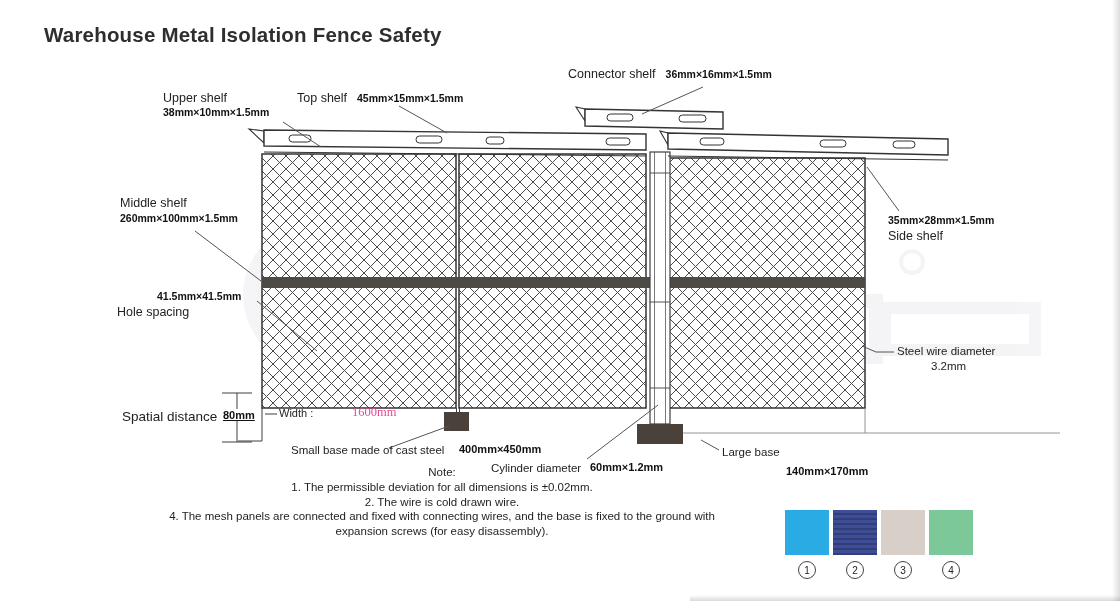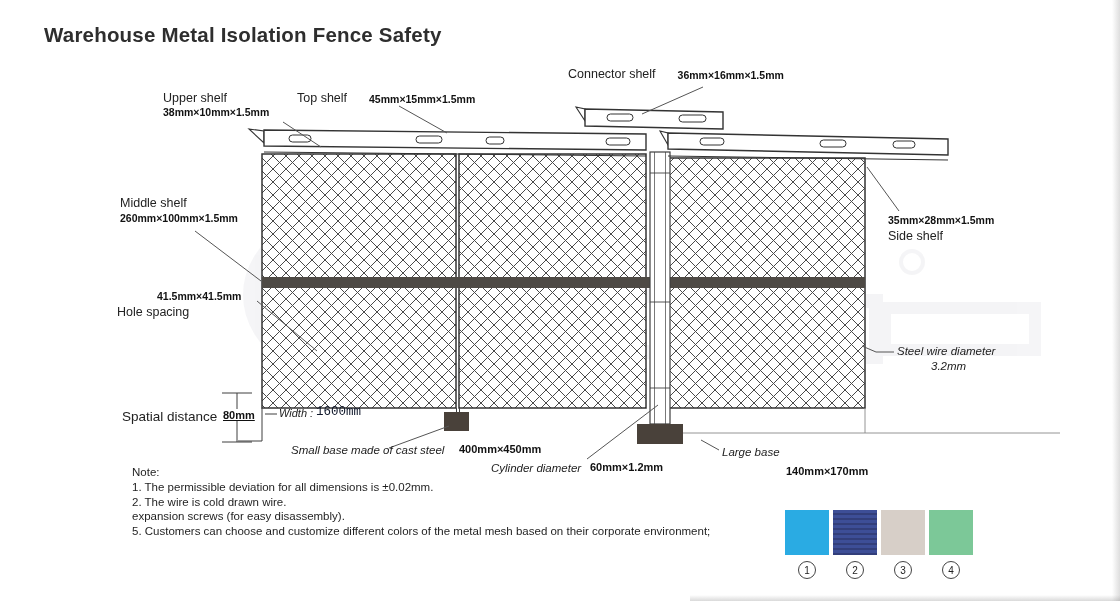--- a/index.html
+++ b/index.html
@@ -4,25 +4,25 @@
 <style>
   html,body{margin:0;padding:0;background:#ffffff;}
   .stage{position:relative;width:1120px;height:601px;background:#ffffff;overflow:hidden;
          font-family:"Liberation Sans",sans-serif;color:#1f1f1f;}
   .abs{position:absolute;white-space:nowrap;}
   .title{left:0;top:23px;width:1102px;font-size:20.5px;font-weight:bold;
          color:#2e2e2e;letter-spacing:.2px;padding-left:44px;}
   .name{font-size:12.5px;color:#222;}
   .dim{font-size:10.5px;font-weight:bold;color:#111;}
   .dim2{font-size:11px;font-weight:bold;color:#111;}
-  .plain{font-size:11.5px;color:#222;font-style:italic;}
-  .row{display:inline-flex;align-items:flex-end;gap:22px;}
-  .serifval{font-family:Liberation Mono, monospace;font-size:12.5px;color:#0f172a;}
+  .plain{font-size:11.5px;color:#222;}
+  .row{display:inline-flex;align-items:center;gap:10px;}
+  .serifval{font-family:Liberation Serif, serif;font-size:12.5px;color:#ec4899;margin-left:36px;}
   .whitebg{background:#fff;padding:0 2px;text-decoration:underline;}
-  .notes{left:132px;top:466px;width:600px;white-space:normal;}
+  .notes{left:142px;top:466px;width:600px;white-space:normal;text-align:center;}
   .notes .nh{font-size:11.5px;margin-bottom:2px;}
   .notes .nl{font-size:11.5px;line-height:14.6px;white-space:nowrap;}
   .svglayer{position:absolute;left:0;top:0;}
   .swatchrow{left:785px;top:510px;display:flex;gap:4px;}
   .swatch{width:44px;height:45px;}
   .numrow{left:785px;top:561px;display:flex;gap:4px;}
   .numcell{width:44px;display:flex;justify-content:center;}
   .circnum{width:16px;height:16px;border:1px solid #444;border-radius:50%;
            display:flex;align-items:center;justify-content:center;
            font-size:10px;color:#222;}
@@ -172,22 +172,22 @@
   <div class="abs plain" style="left:491px;top:462px">Cylinder diameter</div>
   <div class="abs dim2" style="left:590px;top:461px">60mm×1.2mm</div>
 
   <div class="abs plain" style="left:722px;top:446px">Large base</div>
   <div class="abs dim2" style="left:786px;top:465px">140mm×170mm</div>
 
   <div class="abs notes">
     <div class="nh">Note:</div>
     <div class="nl">1.  The permissible deviation for all dimensions is ±0.02mm.</div>
     <div class="nl">2.  The wire is cold drawn wire.</div>
+    <div class="nl">4.  The mesh panels are connected and fixed with connecting wires, and the base is fixed to the ground with</div>
     <div class="nl">expansion screws (for easy disassembly).</div>
-    <div class="nl">5.  Customers can choose and customize different colors of the metal mesh based on their corporate environment;</div>
   </div>
 
   <div class="abs swatchrow">
     <div class="swatch" style="background: rgb(42, 171, 227);"></div>
     <div class="swatch" style="background: repeating-linear-gradient(rgb(61, 78, 151) 0px, rgb(61, 78, 151) 3px, rgb(50, 62, 122) 3px, rgb(50, 62, 122) 5px);"></div>
     <div class="swatch" style="background: rgb(215, 207, 200);"></div>
     <div class="swatch" style="background: rgb(124, 200, 152);"></div>
   </div>
   <div class="abs numrow">
     <div class="numcell">

